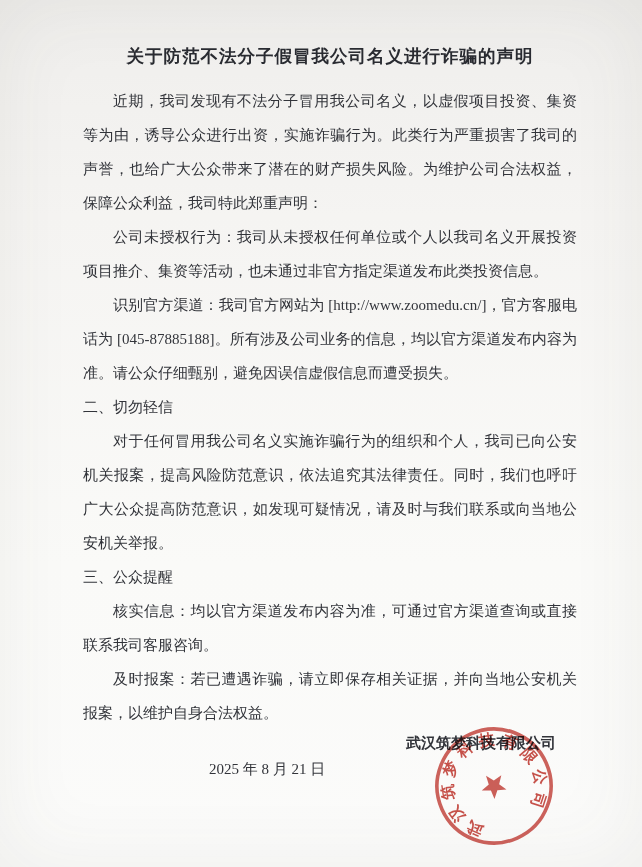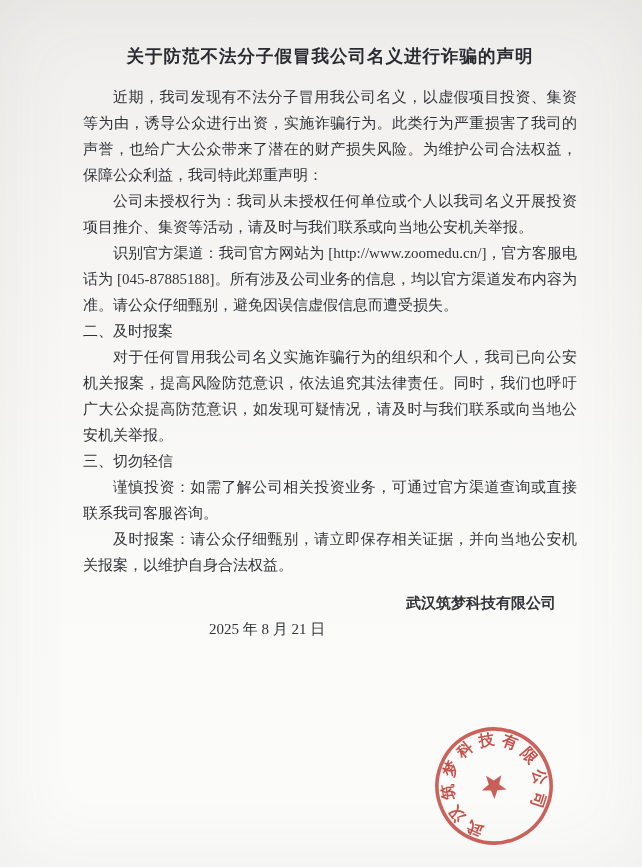--- a/index.html
+++ b/index.html
@@ -25,23 +25,23 @@
     margin:0;
     padding:44px 65px 16px 83px;
     text-align:center;
     font-family:Liberation Serif, serif;
     font-size:17.5px;
     font-weight:bold;
     letter-spacing:1px;
     color:#292b31;
   }
   .doc-body{
-    margin:0 65px 12px 83px;
+    margin:0 65px 0 83px;
     font-size:15px;
-    line-height:26px;
+    line-height:34px;
     text-align:justify;
   }
   .doc-body p{margin:0;}
   .doc-body p.para{text-indent:2em;}
   .doc-body p.heading{text-indent:0;}
   .signature{
     margin-top:0;
     font-size:15px;
     line-height:26px;
   }
@@ -86,27 +86,27 @@
 </style>
 </head>
 <body>
 
 <div class="page">
 
   <h1 class="doc-title">关于防范不法分子假冒我公司名义进行诈骗的声明</h1>
 
   <div class="doc-body">
       <p class="para">近期，我司发现有不法分子冒用我公司名义，以虚假项目投资、集资等为由，诱导公众进行出资，实施诈骗行为。此类行为严重损害了我司的声誉，也给广大公众带来了潜在的财产损失风险。为维护公司合法权益，保障公众利益，我司特此郑重声明：</p>
-      <p class="para">公司未授权行为：我司从未授权任何单位或个人以我司名义开展投资项目推介、集资等活动，请及时与我们联系或向当地公安机关举报。</p>
+      <p class="para">公司未授权行为：我司从未授权任何单位或个人以我司名义开展投资项目推介、集资等活动，也未通过非官方指定渠道发布此类投资信息。</p>
       <p class="para">识别官方渠道：我司官方网站为 [http://www.zoomedu.cn/]，官方客服电话为 [045-87885188]。所有涉及公司业务的信息，均以官方渠道发布内容为准。请公众仔细甄别，避免因误信虚假信息而遭受损失。</p>
-      <p class="heading">二、及时报案</p>
+      <p class="heading">二、切勿轻信</p>
       <p class="para">对于任何冒用我公司名义实施诈骗行为的组织和个人，我司已向公安机关报案，提高风险防范意识，依法追究其法律责任。同时，我们也呼吁广大公众提高防范意识，如发现可疑情况，请及时与我们联系或向当地公安机关举报。</p>
-      <p class="heading">三、切勿轻信</p>
-      <p class="para">谨慎投资：如需了解公司相关投资业务，可通过官方渠道查询或直接联系我司客服咨询。</p>
-      <p class="para">及时报案：请公众仔细甄别，请立即保存相关证据，并向当地公安机关报案，以维护自身合法权益。</p>
+      <p class="heading">三、公众提醒</p>
+      <p class="para">核实信息：均以官方渠道发布内容为准，可通过官方渠道查询或直接联系我司客服咨询。</p>
+      <p class="para">及时报案：若已遭遇诈骗，请立即保存相关证据，并向当地公安机关报案，以维护自身合法权益。</p>
     </div>
 
   <div class="signature">
     <div class="sig-company">武汉筑梦科技有限公司</div>
     <div class="sig-date">2025 年 8 月 21 日</div>
   </div>
 
   <svg class="seal" viewBox="0 0 132 132" aria-hidden="true">
     <g transform="rotate(-24 66 66)">
       <circle class="seal-ring-circle" cx="66" cy="66" r="57"></circle>

